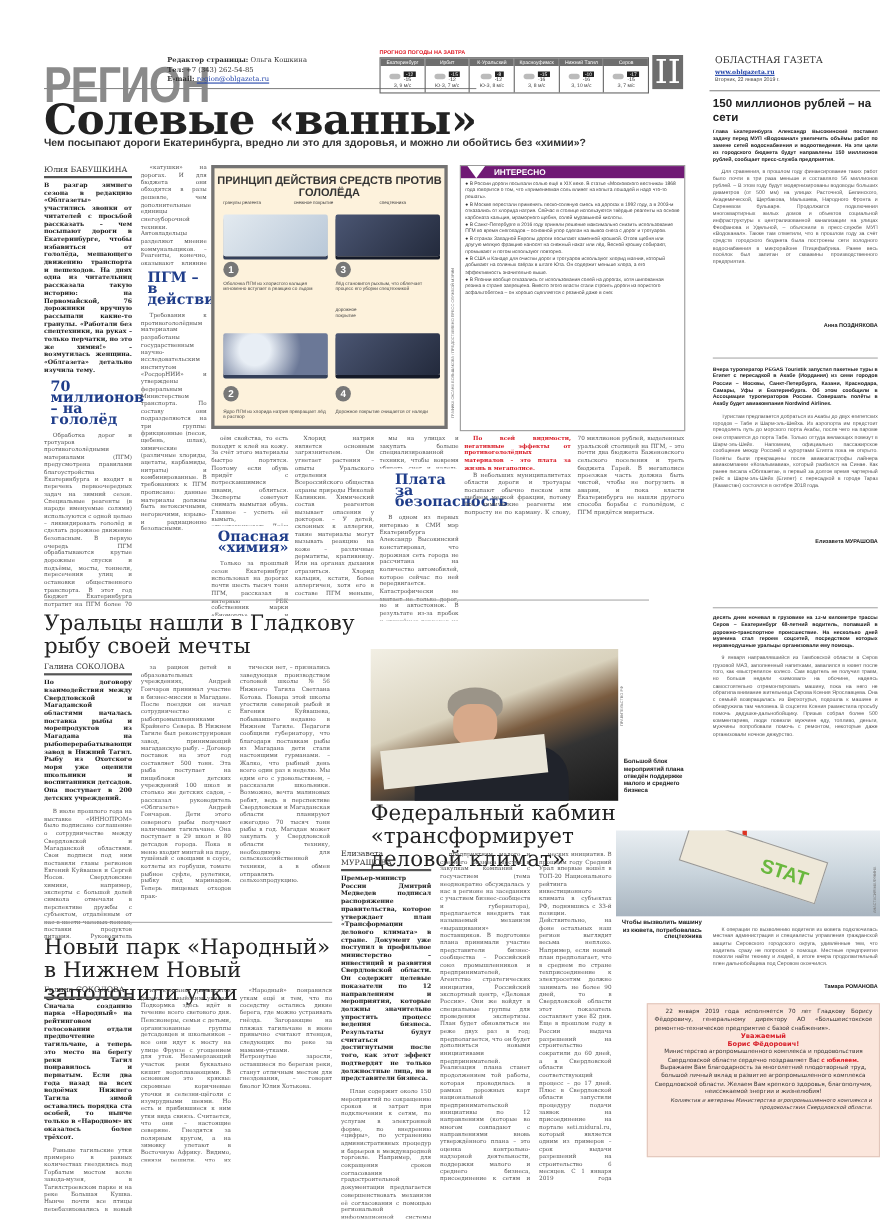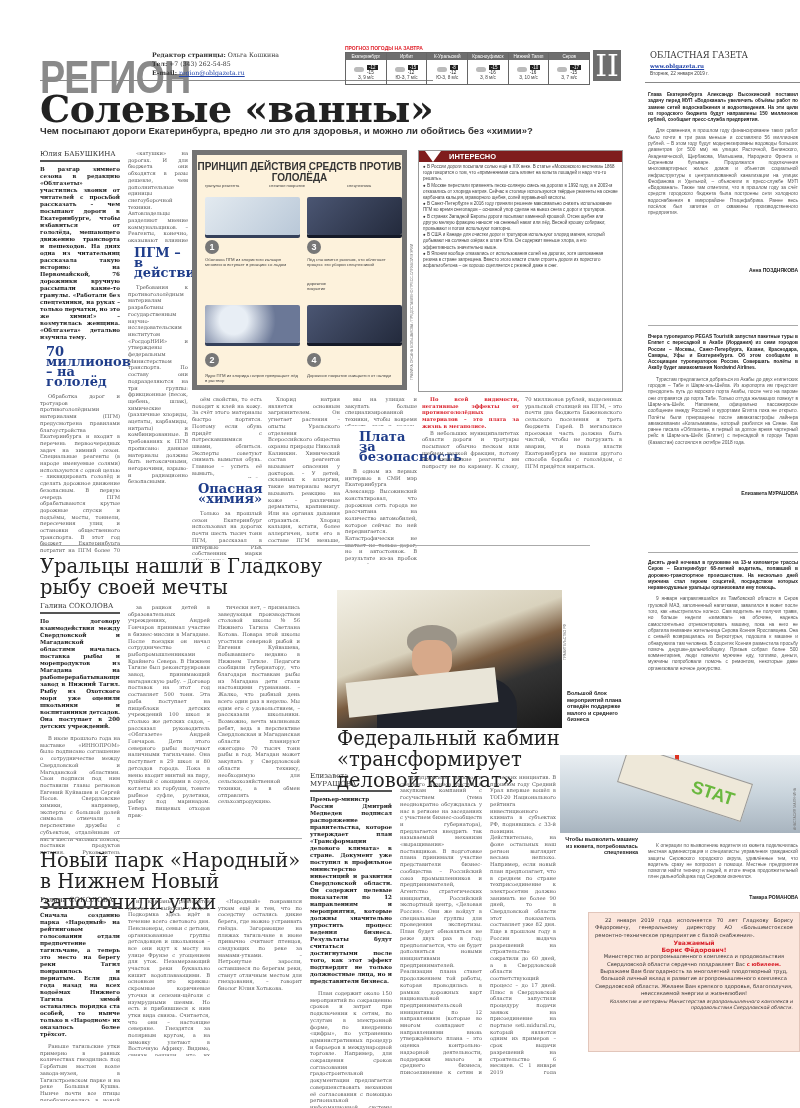--- a/index.html
+++ b/index.html
@@ -26,31 +26,31 @@
 .masthead a{display:block;font-size:5.5px;color:#2244aa;font-weight:bold;text-decoration:underline;margin-top:3px}
 .masthead .date{font-size:4.8px;font-family:"Liberation Sans",sans-serif;color:#444;margin-top:2px}
 .mast-line{left:645px;top:82px;width:155px;height:1px;background:#888}
 h1.big{left:40px;top:86px;font-size:38px;font-weight:bold;color:#222;letter-spacing:-.5px}
 .lead{left:40px;top:125px;font-family:"Liberation Sans",sans-serif;font-size:9.5px;font-weight:bold;color:#333}
 .byline{font-size:7px;color:#333;border-bottom:2px solid #555;padding-bottom:2px;margin-bottom:4px}
 .col{font-size:5.2px;line-height:6.7px;color:#555;text-align:justify;overflow:hidden}
 .col p{text-indent:8px;margin-bottom:0}
 .intro{font-weight:bold;color:#222;font-size:5.6px;line-height:7px;margin-bottom:5px}
 .sub{color:#1f3d8a;font-size:13px;font-weight:bold;margin:6px 0 6px 6px;line-height:10px}
-.graphic{left:192px;top:150px;width:215px;height:240px;background:#fdf2dc;border:5px solid #737373}
+.graphic{left:192px;top:150px;width:215px;height:240px;background:#fdf2dc;border:3px solid #737373}
 .graphic .gt{font-family:"Liberation Sans",sans-serif;font-weight:bold;font-size:10px;color:#333;text-align:center;margin-top:6px}
 .tile{position:absolute;width:95px;height:38px;border-radius:2px}
 .tile.snow{background:linear-gradient(135deg,#e3eaf0,#b9c8d8);box-shadow:0 3px 0 #34405a}
 .tile.dark{background:linear-gradient(135deg,#4b5673,#232a3c);box-shadow:0 3px 0 #151a28}
 .tile.mixed{background:radial-gradient(circle at 30% 40%,#e8eef5 20%,#6b7897 60%);box-shadow:0 3px 0 #34405a}
 .num{position:absolute;width:14px;height:14px;border-radius:50%;background:#777;color:#fff;font-family:"Liberation Sans",sans-serif;font-weight:bold;font-size:9px;text-align:center;line-height:14px}
 .cap{position:absolute;font-family:"Liberation Sans",sans-serif;font-size:4.3px;color:#444;width:95px}
 .lbl{position:absolute;font-family:"Liberation Sans",sans-serif;font-size:4.2px;color:#444}
 .interesting{left:418px;top:150px;width:205px;border:1px solid #999;height:242px;background:#fff}
-.int-hdr{background:#7f1d1d;color:#fff;font-family:"Liberation Sans",sans-serif;font-weight:bold;font-size:7.5px;padding:1px 0 1px 30px;position:relative}
+.int-hdr{background:#701a75;color:#fff;font-family:"Liberation Sans",sans-serif;font-weight:bold;font-size:7.5px;padding:1px 0 1px 30px;position:relative}
 .int-hdr:before{content:"";position:absolute;left:6px;top:0;border-left:8px solid transparent;border-right:8px solid transparent;border-top:11px solid #fff}
 .int-body{font-family:"Liberation Sans",sans-serif;font-size:4.5px;line-height:6.2px;color:#444;padding:2px 4px}
 .int-body p:before{content:"● ";color:#333}
 .side{font-family:"Liberation Sans",sans-serif}
 .side h2{font-size:10.5px;font-weight:bold;color:#222;line-height:13px}
 .side .intro{font-family:"Liberation Sans",sans-serif;font-size:4.8px;line-height:6.3px}
 .side .col{font-family:"Liberation Sans",sans-serif;font-size:4.8px;line-height:6.3px}
 .sig{text-align:right;font-family:"Liberation Sans",sans-serif;font-weight:bold;font-size:5px;color:#222;margin-top:1px}
 .sep{height:1px;background:#aaa}
 h1.mid{font-size:19.5px;font-weight:normal;color:#222;line-height:21px}
@@ -232,20 +232,21 @@
     </div>
 </div>
 <div class="abs" style="left:422px;top:396px;width:200px">
   <div class="col" style="height:148px;column-count:2;column-gap:6px">
     <p style="color:#d8202a;font-weight:bold">По всей видимости, негативные эффекты от противогололёдных материалов – это плата за жизнь в мегаполисе.</p>
     <p>В небольших муниципалитетах области дороги и тротуары посыпают обычно песком или щебнем мелкой фракции, потому что химические реагенты им попросту не по карману. К слову, 70 миллионов рублей, выделенных уральской столицей на ПГМ, – это почти два бюджета Баженовского сельского поселения и треть бюджета Гарей. В мегаполисе проезжая часть должна быть чистой, чтобы не погрузить в аварии, и пока власти Екатеринбурга не нашли другого способа борьбы с гололёдом, с ПГМ придётся мириться.</p>
   </div>
 </div>
 
 <div class="abs side" style="left:648px;top:88px;width:150px">
+  <h2>150 миллионов рублей – на сети</h2>
   <div class="col intro" style="margin-top:4px">Глава Екатеринбурга Александр Высокинский поставил задачу перед МУП «Водоканал» увеличить объёмы работ по замене сетей водоснабжения и водоотведения. На эти цели из городского бюджета будут направлены 150 миллионов рублей, сообщает пресс-служба предприятия.</div>
   <div class="col" style="height:138px">
       <p>Для сравнения, в прошлом году финансирование таких работ было почти в три раза меньше и составляло 56 миллионов рублей. – В этом году будут модернизированы водоводы больших диаметров (от 500 мм) на улицах Расточной, Белинского, Академической, Щербакова, Малышева, Народного Фронта и Сиреневом бульваре. Продолжатся подключения многоквартирных жилых домов и объектов социальной инфраструктуры к централизованной канализации на улицах Феофанова и Удельной, – объяснили в пресс-службе МУП «Водоканал». Также там отметили, что в прошлом году за счёт средств городского бюджета была построены сети холодного водоснабжения в микрорайоне Птицефабрика. Ранее весь посёлок был запитан от скважины производственного предприятия.</p>
     </div>
   <div class="sig">Анна ПОЗДНЯКОВА</div>
 </div>
 <div class="abs sep" style="left:648px;top:325px;width:150px"></div>
 <div class="abs side" style="left:648px;top:330px;width:150px">
   <div class="col intro" style="margin-top:4px">Вчера туроператор PEGAS Touristik запустил пакетные туры в Египет с пересадкой в Акабе (Иордания) из семи городов России – Москвы, Санкт-Петербурга, Казани, Краснодара, Самары, Уфы и Екатеринбурга. Об этом сообщили в Ассоциации туроператоров России. Совершать полёты в Акабу будет авиакомпания Nordwind Airlines.</div>
   <div class="col" style="height:112px">

